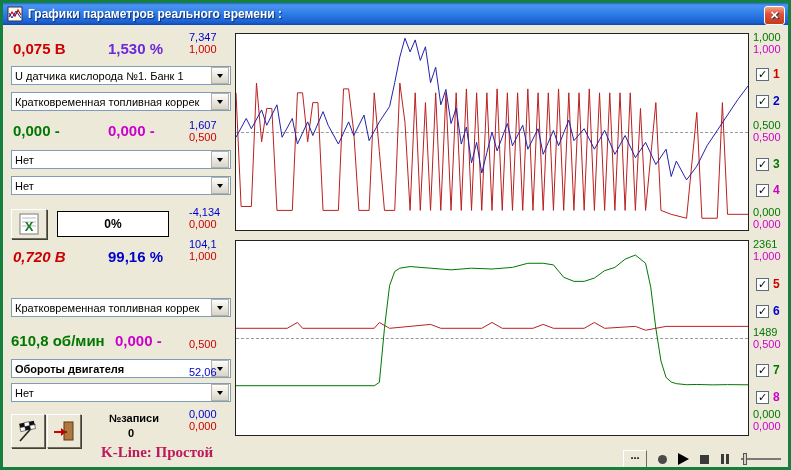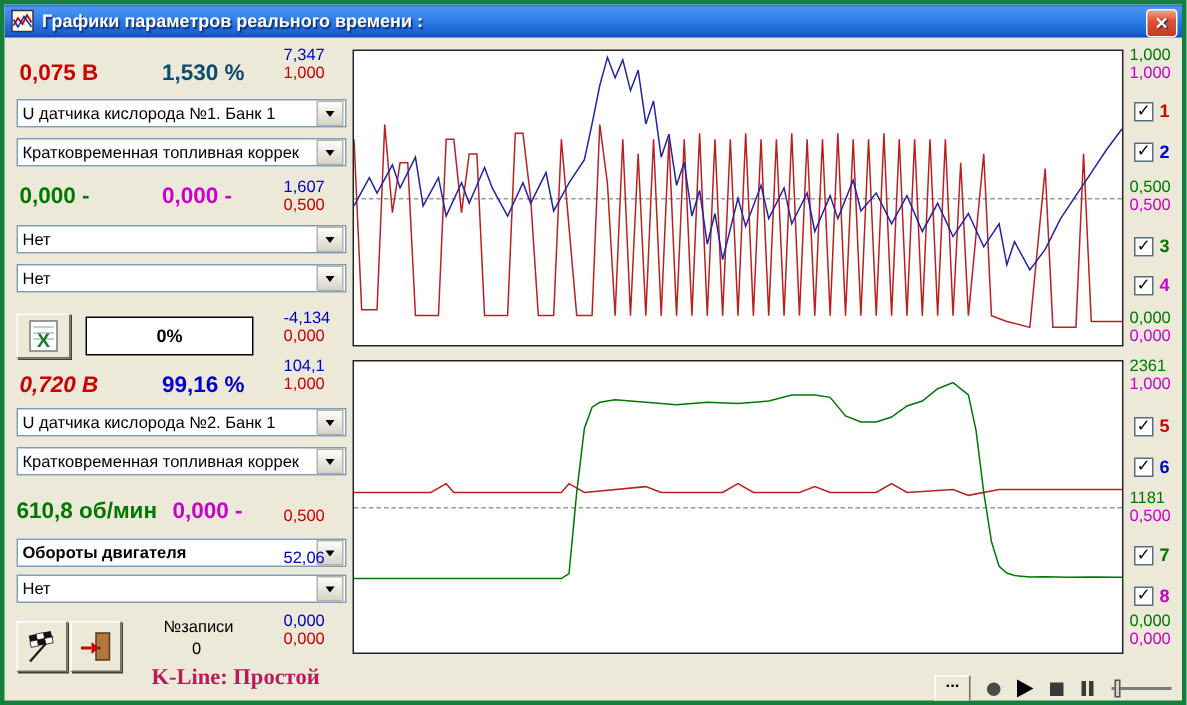--- a/index.html
+++ b/index.html
@@ -39,21 +39,21 @@
   .cbrow{position:absolute;left:753px;display:flex;align-items:center;gap:4px;}
   .cbbox{width:13px;height:13px;background:#fff;border:1px solid #5a6c7e;box-sizing:border-box;
     font-size:11px;line-height:11px;text-align:center;color:#000;cursor:pointer;}
   .cbnum{font-size:12px;font-weight:bold;}
   
   .toolbtn{position:absolute;background:#ece9d8;border:1px solid;border-color:#fff #706e62 #706e62 #fff;
     box-shadow:1px 1px 0 #403f38;display:flex;align-items:center;justify-content:center;cursor:pointer;}
   .progressbox{position:absolute;left:54px;top:208px;width:110px;height:24px;background:#fff;
     border:1px solid #000;display:flex;align-items:center;justify-content:center;
     font-size:12px;font-weight:bold;color:#000;}
-  .reclabel{position:absolute;font-size:11px;font-weight:normal;color:#000;padding-left:20px;}
+  .reclabel{position:absolute;font-size:11px;font-weight:bold;color:#000;padding-left:20px;}
   .statusline{position:absolute;left:98px;top:441px;font-family:"Liberation Serif",serif;
     font-weight:bold;font-size:15px;color:#be185d;white-space:nowrap;}
   
   .transport{position:absolute;left:620px;top:446px;height:20px;display:flex;align-items:center;gap:11px;}
   .dotsbtn{width:22px;height:17px;background:#ece9d8;border:1px solid;border-color:#fff #706e62 #706e62 #fff;
     font-size:11px;font-weight:bold;line-height:8px;text-align:center;cursor:pointer;}
   .tico{display:inline-flex;align-items:center;justify-content:center;cursor:pointer;}
   .rec{width:9px;height:9px;border-radius:50%;background:#4a4a4a;}
   .play{width:0;height:0;border-left:11px solid #000;border-top:6px solid transparent;border-bottom:6px solid transparent;}
   .stop{width:9px;height:9px;background:#3a3a3a;}
@@ -74,21 +74,21 @@
       <polyline points="2,11 5,6 8,10 11,4 14,9" fill="none" stroke="#c00" stroke-width="1.2"></polyline>
       <polyline points="2,7 5,12 9,5 14,12" fill="none" stroke="#03c" stroke-width="1"></polyline>
     </svg>
     <span>Графики параметров реального времени :</span>
     <div class="closebtn">
       <span>✕</span>
     </div>
   </div>
 
   <span class="val" style="left: 10px; top: 37px; color: rgb(204, 0, 0);">0,075 В</span>
-  <span class="val" style="left: 105px; top: 37px; color: #0c4a6e;">1,530 %</span>
+  <span class="val" style="left: 105px; top: 37px; color: #6d28d9;">1,530 %</span>
 
   <div class="combo" style="top:63px;">
     <span class="txt">U датчика кислорода №1. Банк 1</span>
     <span class="arrowbox">
         <span class="tri"></span>
       </span>
   </div>
   <div class="combo" style="top:89px;">
     <span class="txt">Кратковременная топливная коррек</span>
     <span class="arrowbox">
@@ -121,26 +121,20 @@
       <text x="11" y="18" text-anchor="middle" font-size="13" font-weight="bold" fill="#1a7a2a" font-family="Liberation Sans, sans-serif">X</text>
     </svg>
   </div>
   <div class="progressbox">
     <span>0%</span>
   </div>
 
   <span class="val" style="left: 10px; top: 245px; color: rgb(204, 0, 0); font-style: italic;">0,720 В</span>
   <span class="val" style="left: 105px; top: 245px; color: rgb(0, 0, 204);">99,16 %</span>
 
-  <div class="combo" style="top:269px;">
-    <span class="txt">U датчика кислорода №2. Банк 1</span>
-    <span class="arrowbox">
-        <span class="tri"></span>
-      </span>
-  </div>
   <div class="combo" style="top:295px;">
     <span class="txt">Кратковременная топливная коррек</span>
     <span class="arrowbox">
         <span class="tri"></span>
       </span>
   </div>
 
   <span class="val" style="left: 8px; top: 329px; color: rgb(0, 119, 0);">610,8 об/мин</span>
   <span class="val" style="left: 112px; top: 329px; color: rgb(204, 0, 204);">0,000 -</span>
 
@@ -214,21 +208,21 @@
 
   <span class="axl l" style="top: 235px; color: rgb(0, 0, 204);">104,1</span>
   <span class="axl l" style="top: 247px; color: rgb(204, 0, 0);">1,000</span>
   <span class="axl l" style="top: 323px; color: rgb(0, 0, 204); margin-top: 40px;">52,06</span>
   <span class="axl l" style="top: 335px; color: rgb(204, 0, 0);">0,500</span>
   <span class="axl l" style="top: 405px; color: rgb(0, 0, 204);">0,000</span>
   <span class="axl l" style="top: 417px; color: rgb(204, 0, 0);">0,000</span>
 
   <span class="axl r" style="top: 235px; color: rgb(0, 119, 0);">2361</span>
   <span class="axl r" style="top: 247px; color: rgb(204, 0, 204);">1,000</span>
-  <span class="axl r" style="top: 323px; color: rgb(0, 119, 0);">1181</span>
+  <span class="axl r" style="top: 323px; color: rgb(0, 119, 0);">1489</span>
   <span class="axl r" style="top: 335px; color: rgb(204, 0, 204);">0,500</span>
   <span class="axl r" style="top: 405px; color: rgb(0, 119, 0);">0,000</span>
   <span class="axl r" style="top: 417px; color: rgb(204, 0, 204);">0,000</span>
 
   <div class="cbrow" style="top:64px;">
     <span class="cbbox"><span>✓</span></span>
     <span class="cbnum" style="color: rgb(204, 0, 0);">1</span>
   </div>
   <div class="cbrow" style="top:91px;">
     <span class="cbbox"><span>✓</span></span>

